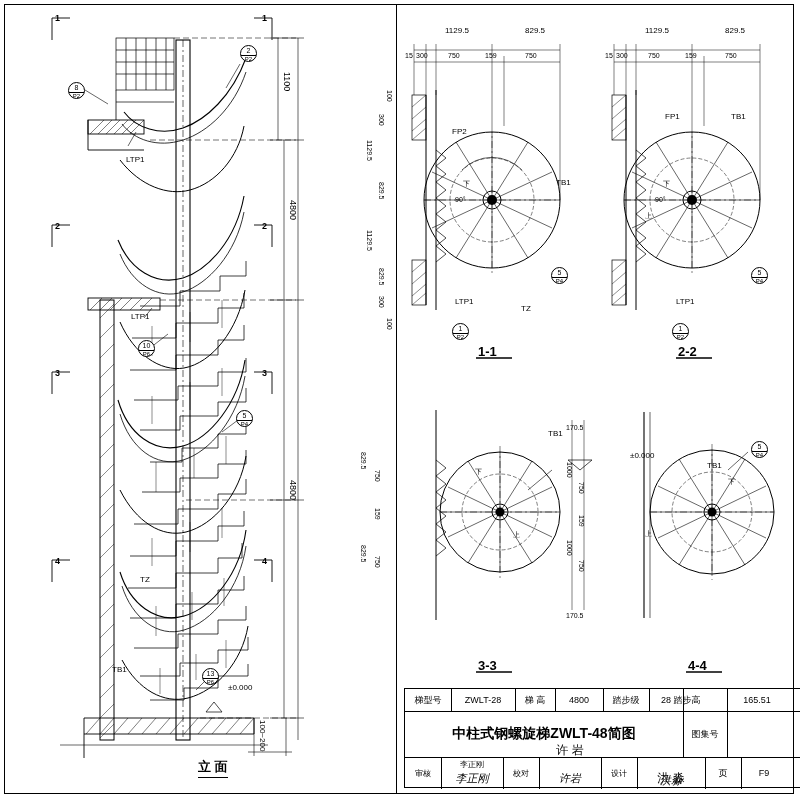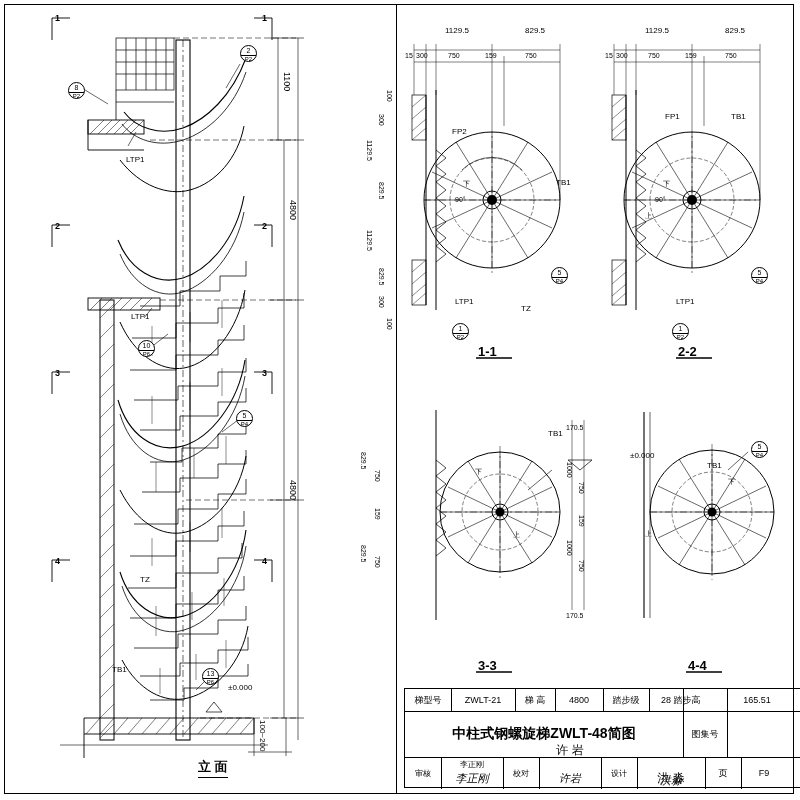--- a/index.html
+++ b/index.html
@@ -532,21 +532,21 @@
     <div class="c" style="left:322px;top:22px;height:46px;"></div>
     <div class="c" style="left:36px;top:68px;height:32px;"></div>
     <div class="c" style="left:98px;top:68px;height:32px;"></div>
     <div class="c" style="left:134px;top:68px;height:32px;"></div>
     <div class="c" style="left:196px;top:68px;height:32px;"></div>
     <div class="c" style="left:232px;top:68px;height:32px;"></div>
     <div class="c" style="left:300px;top:68px;height:32px;"></div>
     <div class="c" style="left:336px;top:68px;height:32px;"></div>
 
     <div class="cell" style="left:0;top:0;width:46px;height:22px;">梯型号</div>
-    <div class="cell" style="left:46px;top:0;width:64px;height:22px;">ZWLT-21</div>
+    <div class="cell" style="left:46px;top:0;width:64px;height:22px;">ZWLT-28</div>
     <div class="cell" style="left:110px;top:0;width:40px;height:22px;">梯 高</div>
     <div class="cell" style="left:150px;top:0;width:48px;height:22px;">4800</div>
     <div class="cell" style="left:198px;top:0;width:46px;height:22px;">踏步级</div>
     <div class="cell" style="left:244px;top:0;width:34px;height:22px;">28</div>
     <div class="cell" style="left:260px;top:0;width:44px;height:22px;">踏步高</div>
     <div class="cell" style="left:322px;top:0;width:60px;height:22px;">165.51</div>
 
     <div class="cell cellbig" style="left:0;top:22px;width:278px;height:46px;">中柱式钢螺旋梯ZWLT-48简图</div>
     <div class="cell" style="left:278px;top:22px;width:44px;height:46px;">图集号</div>
 

